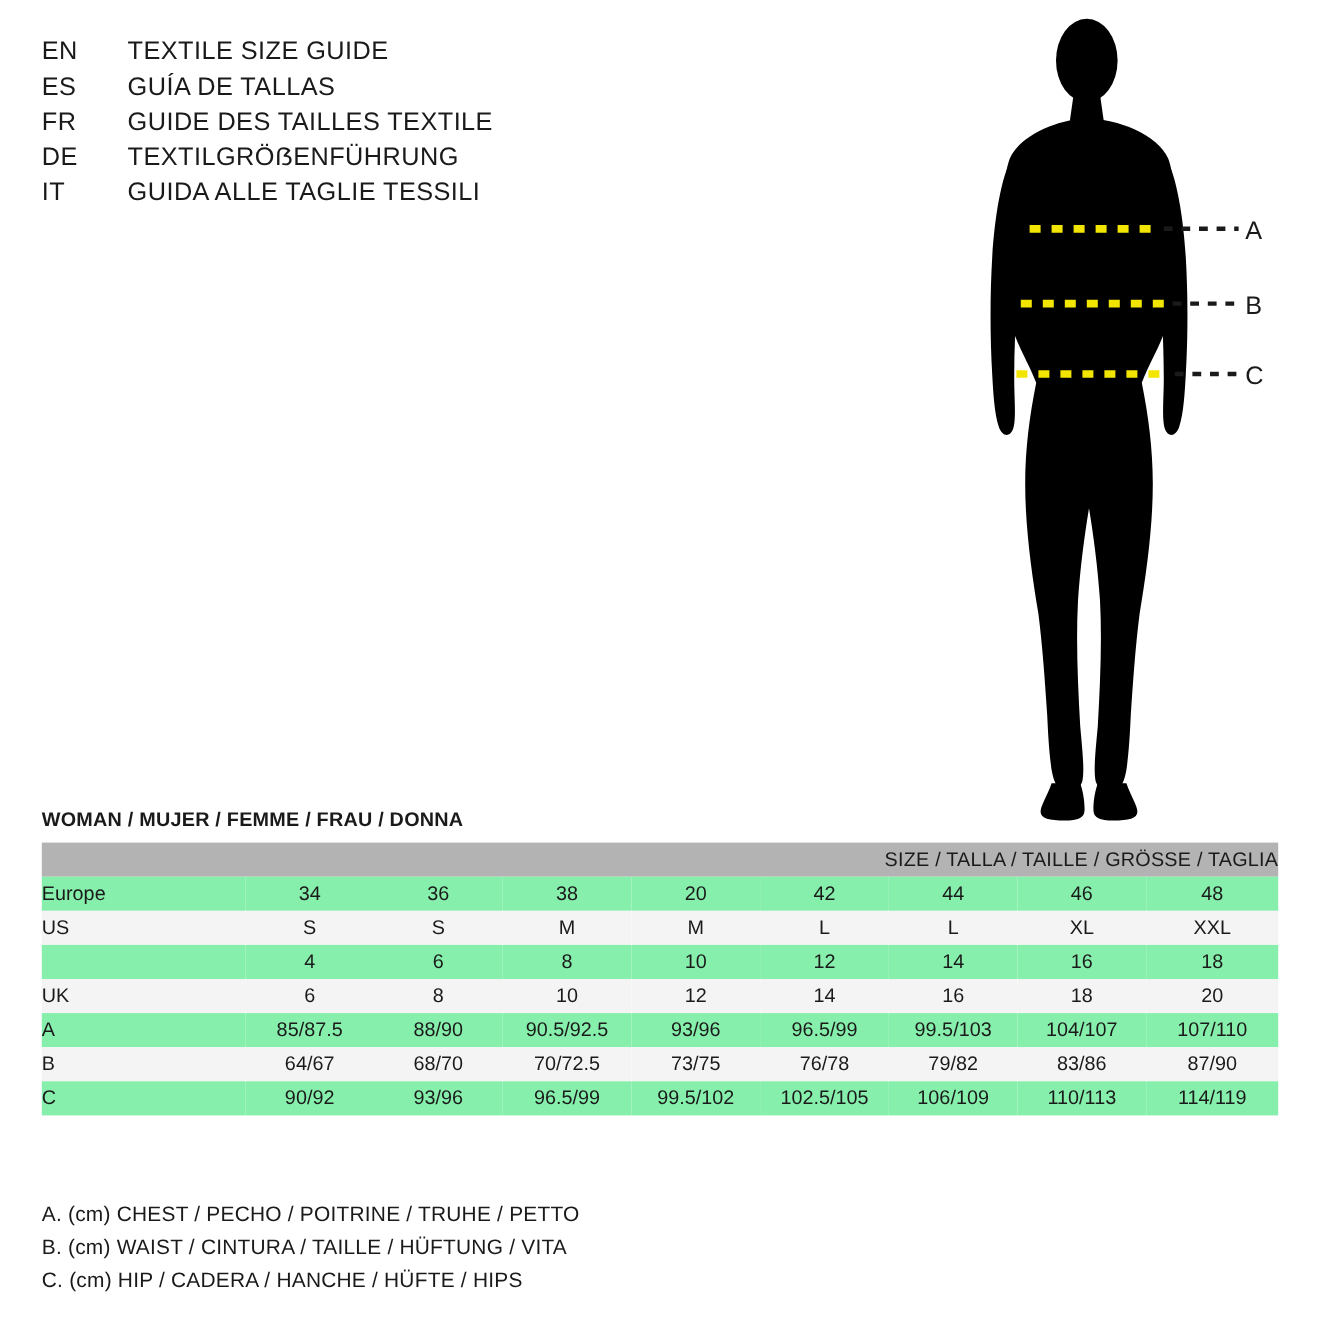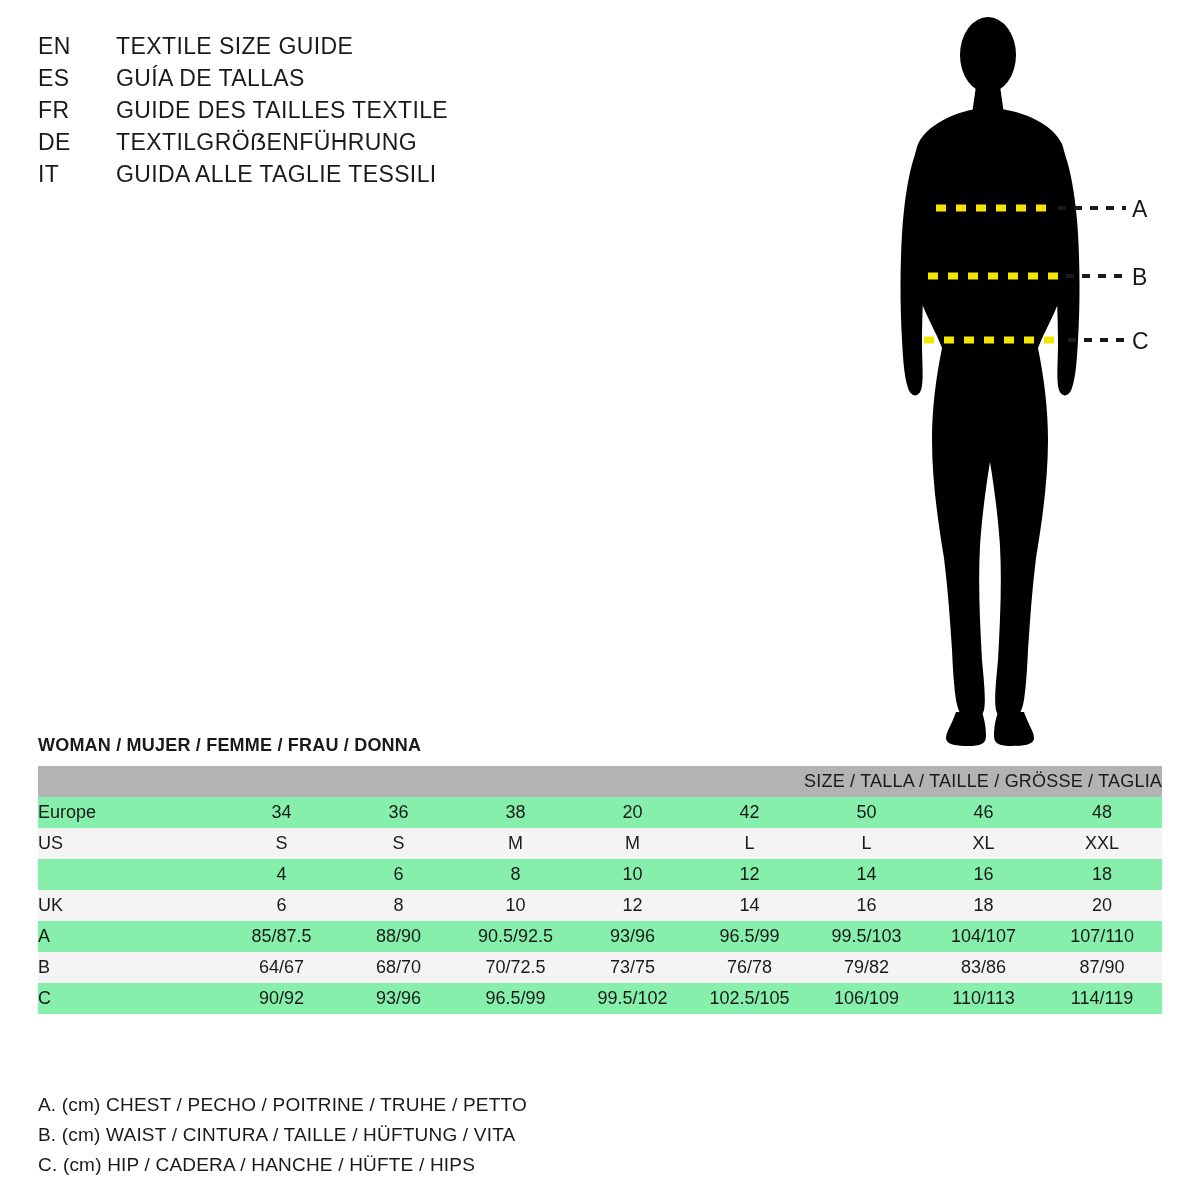--- a/index.html
+++ b/index.html
@@ -232,21 +232,21 @@
         <td colspan="9">SIZE / TALLA / TAILLE / GRÖSSE / TAGLIA</td>
       </tr>
 
       <tr class="row-odd">
         <td class="rowlabel">Europe</td>
         <td class="cell">34</td>
         <td class="cell">36</td>
         <td class="cell">38</td>
         <td class="cell">20</td>
         <td class="cell">42</td>
-        <td class="cell">50</td>
+        <td class="cell">44</td>
         <td class="cell">46</td>
         <td class="cell">48</td>
       </tr>
 
       <tr class="row-even">
         <td class="rowlabel">US</td>
         <td class="cell">S</td>
         <td class="cell">S</td>
         <td class="cell">M</td>
         <td class="cell">M</td>

